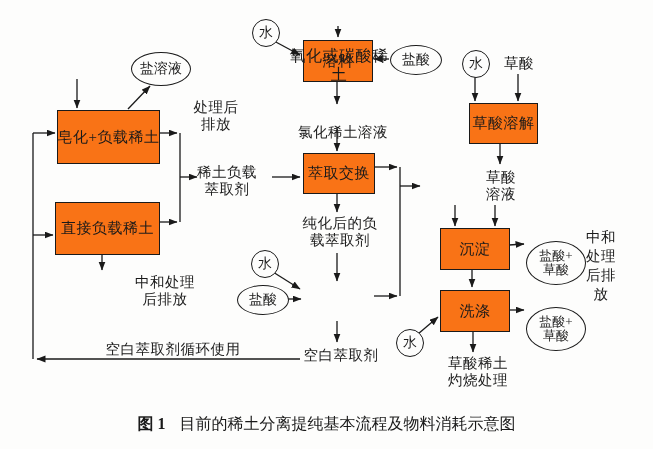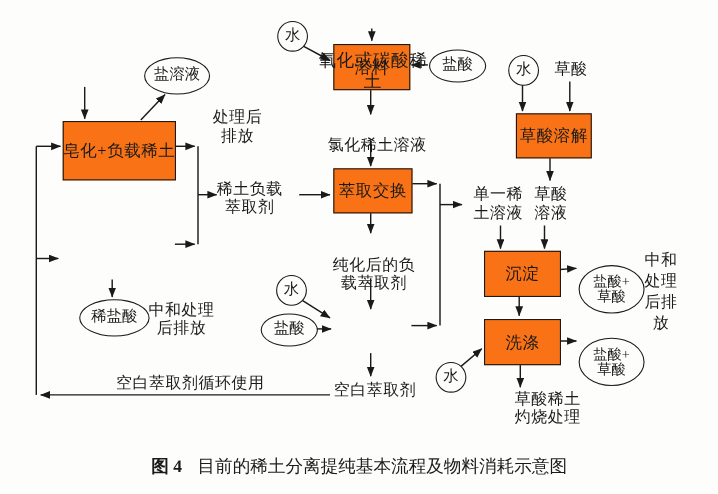--- a/index.html
+++ b/index.html
@@ -92,59 +92,57 @@
       <path d="M509,245 L524,244" marker-end="url(#ah)"></path>
       <path d="M472,269 L472,287" marker-end="url(#ah)"></path>
       <path d="M509,310 L524,310" marker-end="url(#ah)"></path>
       <path d="M418,334 L438,317" marker-end="url(#ah)"></path>
       <path d="M473,331 L473,352" marker-end="url(#ah)"></path>
     </g>
   </svg>
 
   <div class="node" style="left:303px;top:40px;width:68px;height:40px;">溶料</div>
   <div class="node" style="left:57px;top:110px;width:101px;height:52px;">皂化+负载稀土</div>
+  <div class="node" style="left:55px;top:202px;width:103px;height:51px;">直接负载稀土</div>
   <div class="node" style="left:303px;top:153px;width:70px;height:39px;">萃取交换</div>
   <div class="node" style="left:469px;top:103px;width:67px;height:39px;">草酸溶解</div>
   <div class="node" style="left:440px;top:228px;width:68px;height:40px;">沉淀</div>
   <div class="node" style="left:440px;top:290px;width:68px;height:40px;">洗涤</div>
 
   <div class="ell" style="left:252px;top:19px;width:26px;height:26px;">水</div>
   <div class="ell" style="left:390px;top:45px;width:50px;height:28px;">盐酸</div>
   <div class="ell" style="left:131px;top:52px;width:58px;height:32px;">盐溶液</div>
-  <div class="ell" style="left:72px;top:272px;width:62px;height:32px;">稀盐酸</div>
   <div class="ell" style="left:251px;top:250px;width:26px;height:26px;">水</div>
   <div class="ell" style="left:237px;top:285px;width:50px;height:28px;">盐酸</div>
   <div class="ell" style="left:462px;top:50px;width:26px;height:26px;">水</div>
   <div class="ell small-2line" style="left:526px;top:223px;width:58px;height:42px;">盐酸+
 草酸</div>
   <div class="ell small-2line" style="left:526px;top:289px;width:58px;height:42px;">盐酸+
 草酸</div>
   <div class="ell" style="left:396px;top:329px;width:26px;height:26px;">水</div>
 
   <div class="lbl" style="left:283px;top:7px;width:112px;font-size:16px;margin-top:40px;">氧化或碳酸稀土</div>
   <div class="lbl" style="left:293px;top:124px;width:100px;">氯化稀土溶液</div>
   <div class="lbl" style="left:190px;top:51px;width:52px;margin-top:48px;">处理后
 排放</div>
   <div class="lbl" style="left:191px;top:164px;width:72px;">稀土负载
 萃取剂</div>
   <div class="lbl" style="left:133px;top:274px;width:64px;">中和处理
 后排放</div>
-  <div class="lbl" style="left:301px;top:233px;width:78px;">纯化后的负
+  <div class="lbl" style="left:301px;top:215px;width:78px;">纯化后的负
 载萃取剂</div>
   <div class="lbl" style="left:302px;top:347px;width:78px;">空白萃取剂</div>
   <div class="lbl" style="left:92px;top:341px;width:162px;">空白萃取剂循环使用</div>
   <div class="lbl" style="left:500px;top:55px;width:38px;">草酸</div>
-  <div class="lbl" style="left:426px;top:169px;width:54px;">单一稀
-土溶液</div>
   <div class="lbl" style="left:482px;top:169px;width:38px;">草酸
 溶液</div>
   <div class="lbl" style="left:584px;top:228px;width:34px;line-height:1.3;">中和
 处理
 后排
 放</div>
-  <div class="lbl" style="left:465px;top:355px;width:66px;">草酸稀土
+  <div class="lbl" style="left:445px;top:355px;width:66px;">草酸稀土
 灼烧处理</div>
 
   <div class="caption">
-    <span class="cap-label">图 4</span><span>目前的稀土分离提纯基本流程及物料消耗示意图</span>
+    <span class="cap-label">图 1</span><span>目前的稀土分离提纯基本流程及物料消耗示意图</span>
   </div>
 
 </div>
 
 </body></html>

